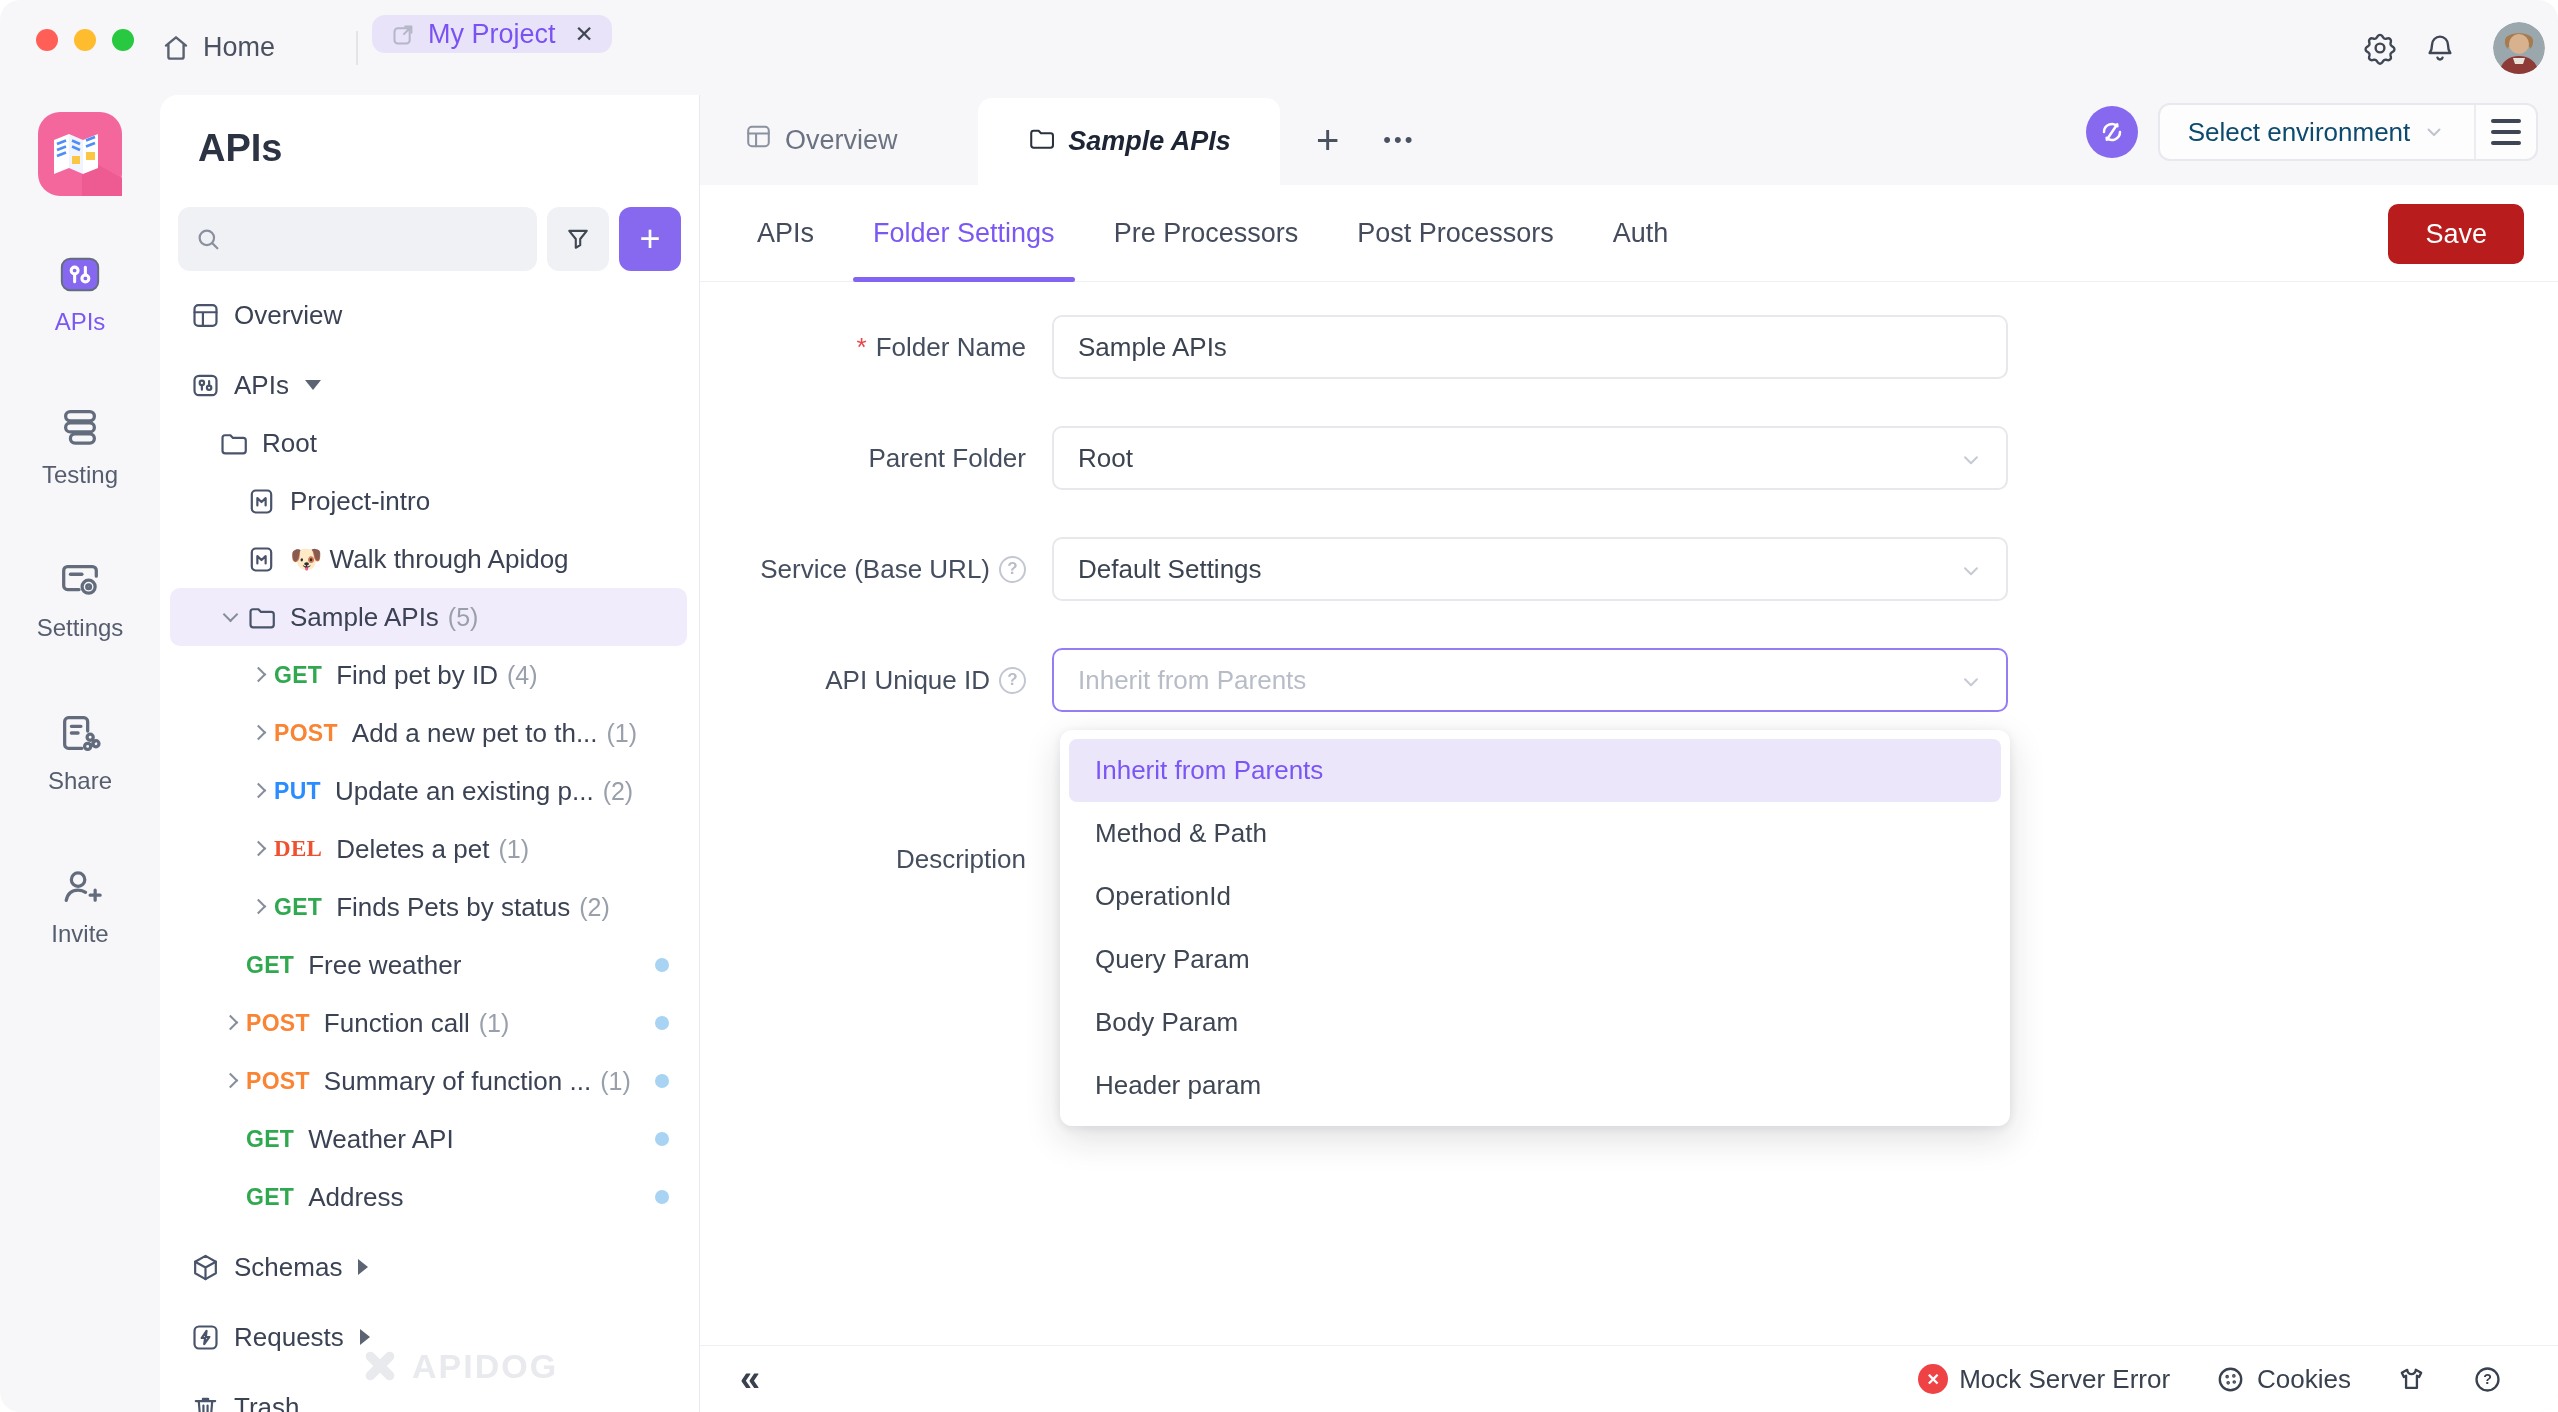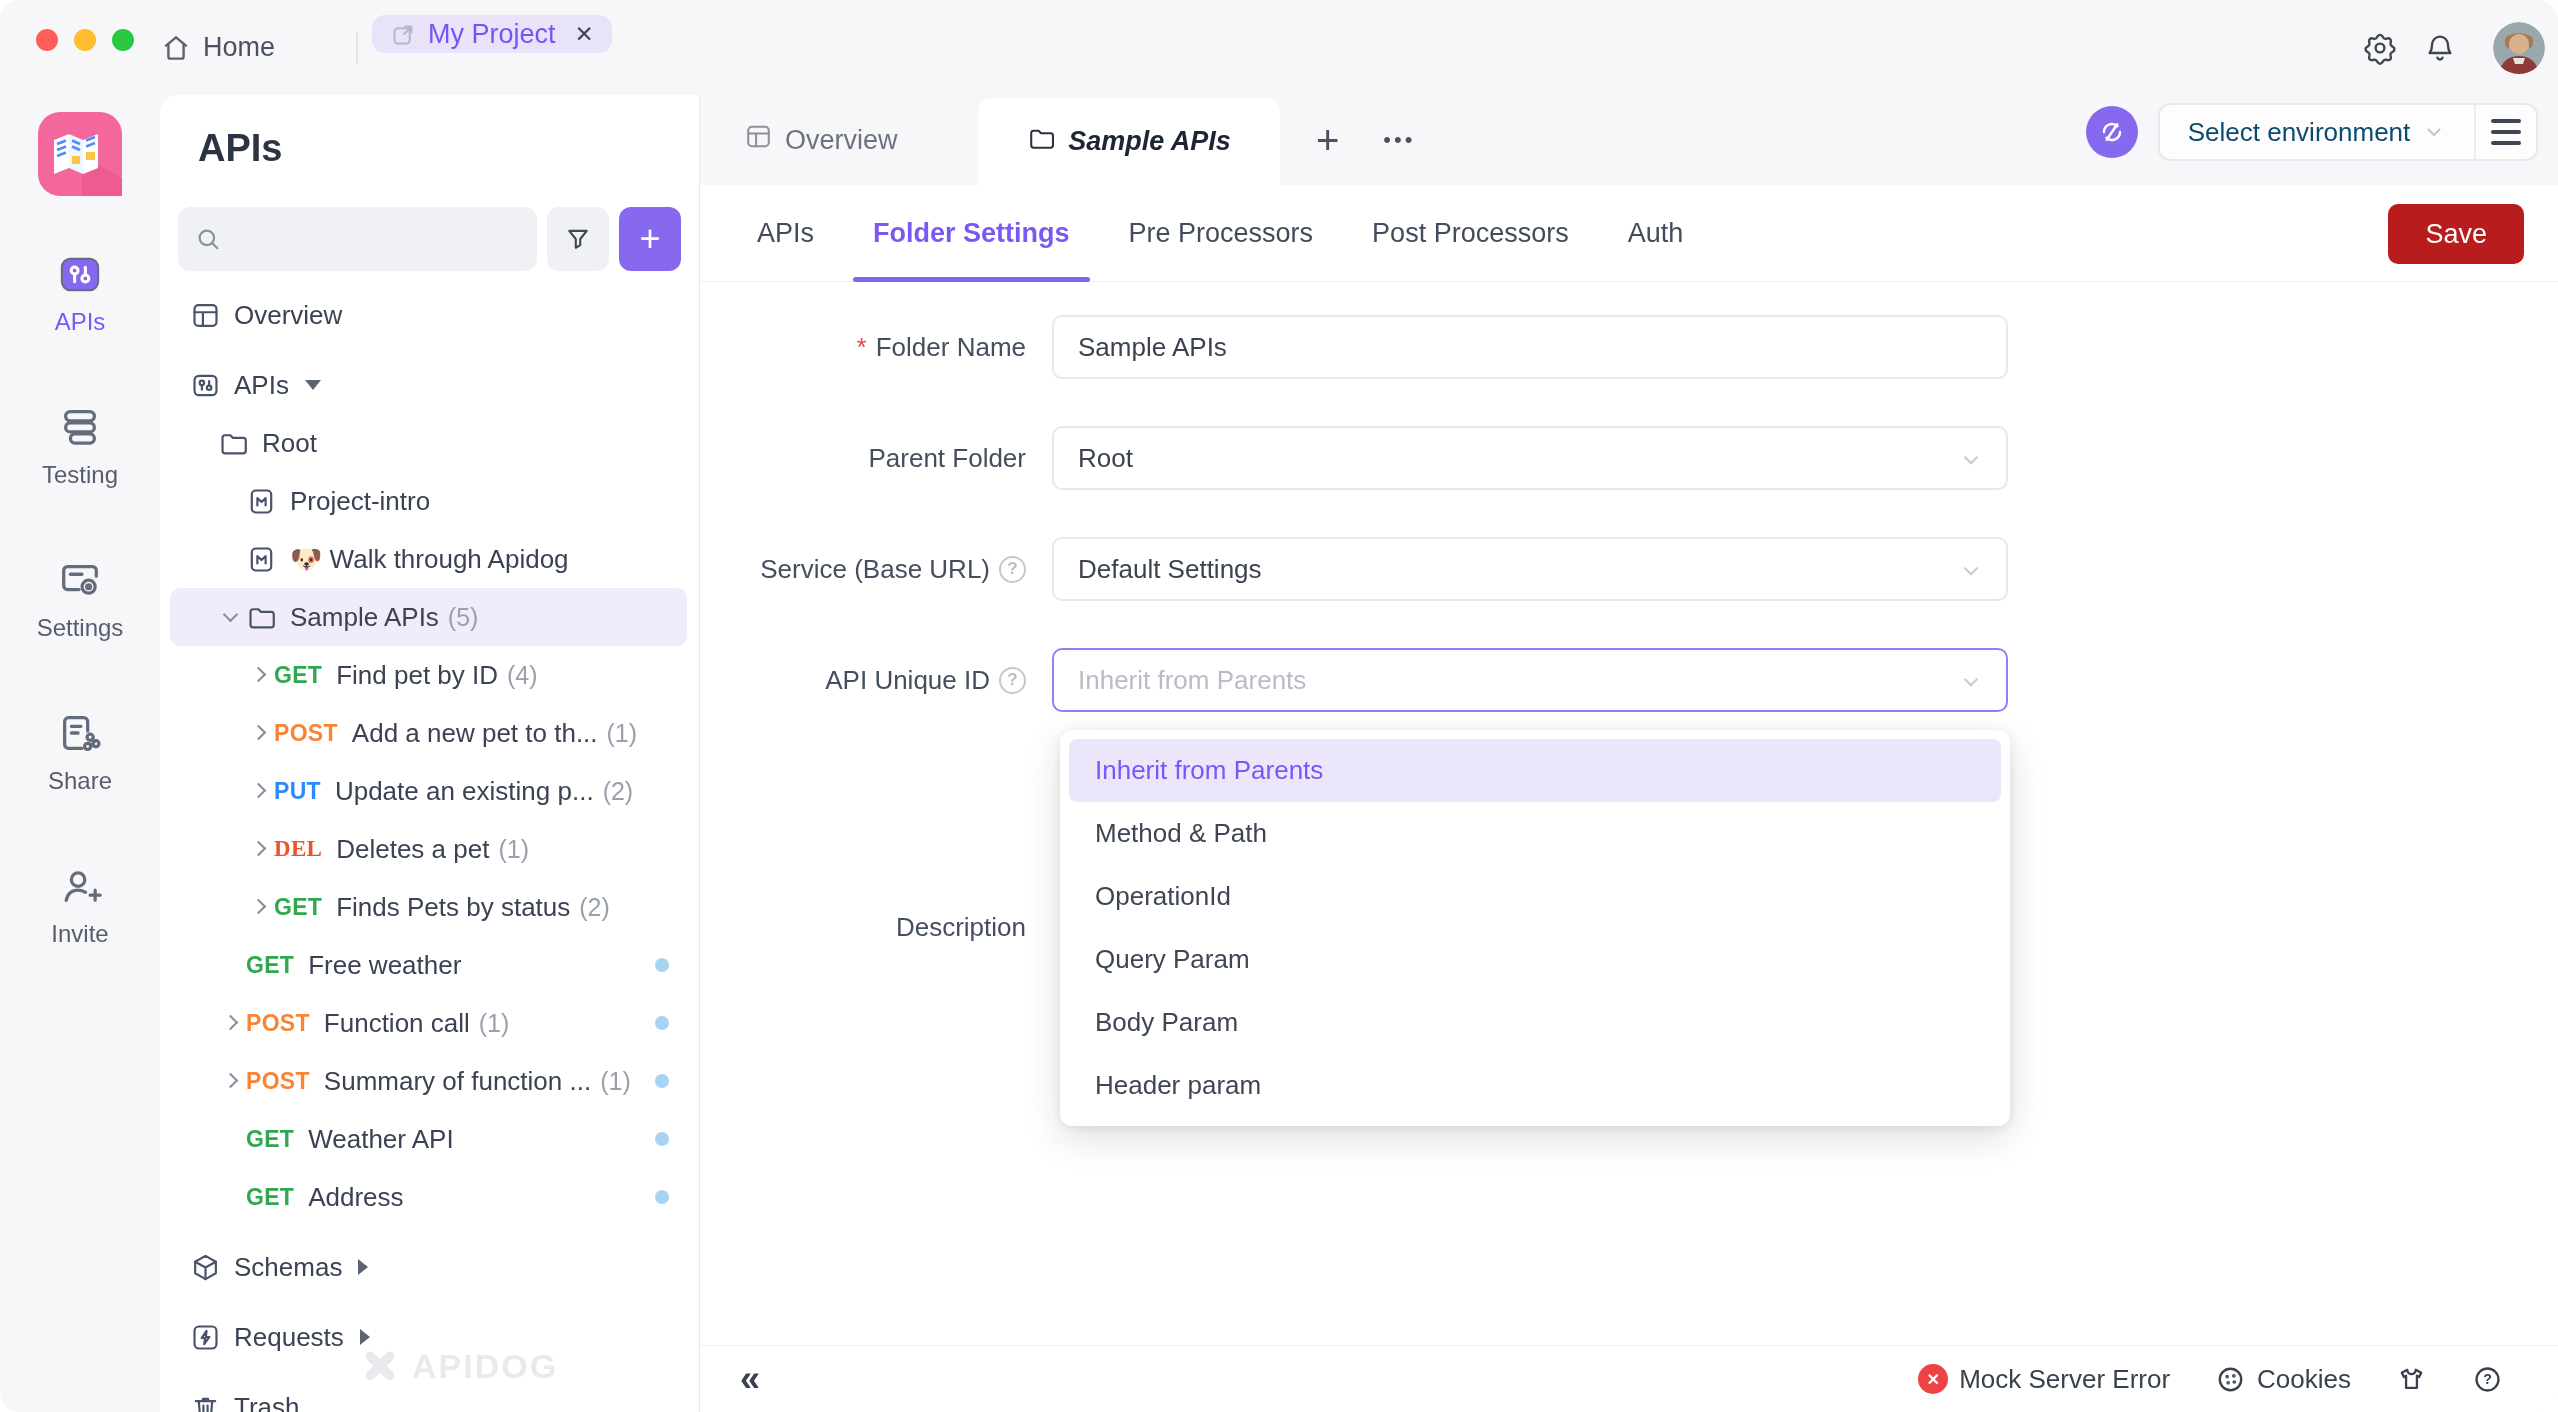--- a/index.html
+++ b/index.html
@@ -78,35 +78,35 @@
   .env-pill{position:absolute;right:20px;top:8px;width:380px;height:58px;border:2px solid #e8e9ee;background:#fdfdfe;border-radius:12px;display:flex;align-items:center;}
   .env-select{flex:1;display:flex;align-items:center;justify-content:center;gap:12px;cursor:pointer;height:100%;}
   .env-ph{color:#0c4a6e;font-size:26px;text-align:right;}
   .env-select svg{width:24px;height:24px;stroke:#c0c4ce;}
   .env-burger{width:62px;height:100%;border-left:2px solid #ececf1;display:flex;flex-direction:column;align-items:center;justify-content:center;gap:7px;cursor:pointer;}
   .env-burger div{width:30px;height:4px;background:#3e4554;border-radius:2px;}
 
   .content{position:absolute;left:0;top:90px;right:0;bottom:67px;background:#ffffff;}
   .subtabs{position:relative;height:97px;border-bottom:1px solid #eef0f3;display:flex;align-items:center;padding-left:57px;gap:59px;}
   .subtab{position:relative;height:100%;display:flex;align-items:center;font-size:27px;color:#434b5c;cursor:pointer;background:none;border:none;padding:0;}
-  .subtab.active{color:#7b58f4;font-weight:700;}
+  .subtab.active{color:#7b58f4;font-weight:400;}
   .subtab.active::after{content:"";position:absolute;left:-20px;right:-20px;bottom:-1px;height:5px;border-radius:3px;background:#8363f2;}
   .save-btn{position:absolute;right:34px;top:19px;height:60px;padding:0 37px;background:#b91c1c;color:#ffffff;font-size:27px;border:none;border-radius:10px;cursor:pointer;}
 
   .form{margin-top:33px;}
   .frow{display:flex;margin-bottom:47px;}
   .flabel{width:326px;min-width:326px;display:flex;align-items:center;justify-content:flex-end;gap:9px;font-size:26px;color:#454e5f;}
   .req{color:#e5484d;font-size:26px;}
   .hq{width:27px;height:27px;border-radius:50%;border:2px solid #c3c7d1;color:#b9bdc7;font-size:17px;display:flex;align-items:center;justify-content:center;flex:none;font-weight:700;}
   .fctl{margin-left:26px;width:956px;height:64px;border:2px solid #e7e8ec;border-radius:10px;display:flex;align-items:center;padding:0 24px;font-size:26px;color:#3b4350;position:relative;background:#fff;}
   .fctl.select{cursor:pointer;}
   .fctl .sel-chev{position:absolute;right:22px;top:19px;width:26px;height:26px;stroke:#c6cad3;}
   .fctl.focused{border-color:#977df4;}
   .placeholder{color:#b7bcc7;}
-  .frow.desc .flabel{align-items:flex-end;line-height:64px;}
+  .frow.desc .flabel{align-items:center;line-height:64px;}
   .frow.desc .fctl{visibility:hidden;height:200px;}
 
   .dropdown{position:absolute;left:360px;top:545px;width:950px;background:#ffffff;border-radius:12px;padding:9px;box-shadow:0 12px 36px rgba(25,28,45,.14),0 2px 10px rgba(25,28,45,.08);z-index:5;}
   .ditem{height:63px;display:flex;align-items:center;padding:0 26px;font-size:26px;color:#3e4654;border-radius:8px;cursor:pointer;}
   .ditem.sel{background:#ece6fb;color:#7a56f4;}
 
   .statusbar{position:absolute;left:0;bottom:0;right:0;height:67px;background:#ffffff;border-top:1px solid #eef0f3;display:flex;align-items:center;padding:0 55px 0 40px;}
   .collapse{font-size:36px;font-weight:700;color:#39414f;cursor:pointer;line-height:1;}
   .sb-right{margin-left:auto;display:flex;align-items:center;}
   .err-badge{width:30px;height:30px;border-radius:50%;background:#ee4245;color:#fff;font-size:16px;display:flex;align-items:center;justify-content:center;font-weight:700;}

